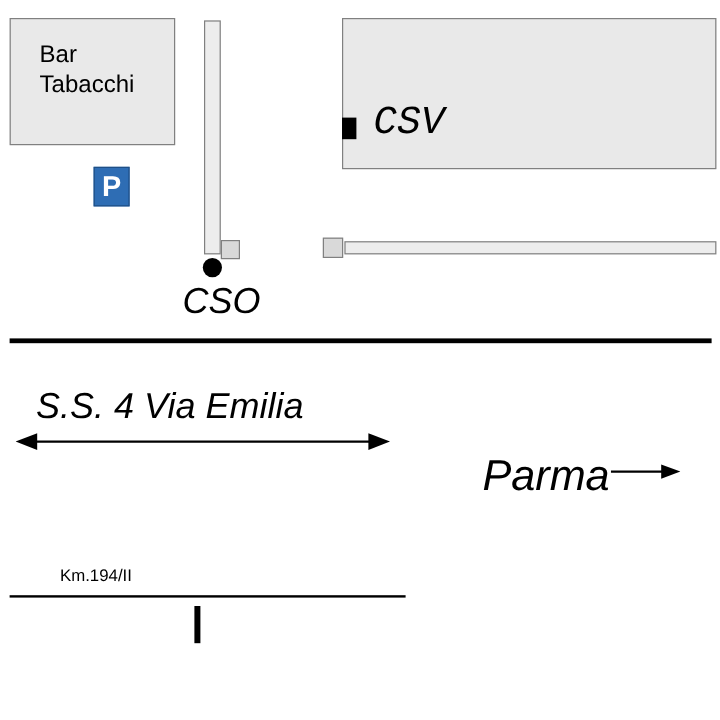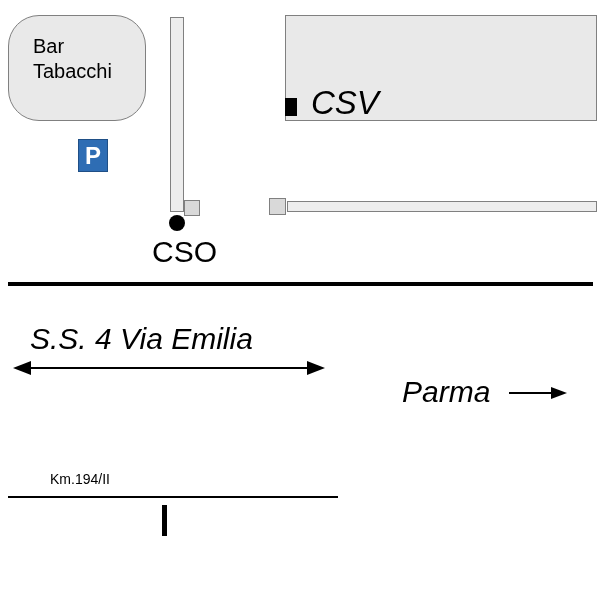--- a/index.html
+++ b/index.html
@@ -16,21 +16,21 @@
     font-family: "Liberation Sans", sans-serif;
     color: #000;
   }
   .building {
     position: absolute;
     background: #e9e9e9;
     border: 1px solid #808080;
     box-sizing: border-box;
   }
   #bldg-bar-tabacchi {
-    left: 8px; top: 15px; width: 138px; height: 106px; border-radius: 31px;
+    left: 8px; top: 15px; width: 138px; height: 106px;
   }
   #bar-tabacchi-label {
     position: absolute;
     left: 24px; top: 18px;
     width: 88px;
     font-size: 20px;
     line-height: 1.25;
   }
   #parking-sign {
     position: absolute;
@@ -78,23 +78,24 @@
     position: absolute;
     left: 169px; top: 215px;
     width: 16px; height: 16px;
     background: #000;
     border-radius: 50%;
   }
   #cso-label {
     position: absolute;
     left: 152px; top: 235px;
     font-size: 30px;
+    font-style: italic;
   }
   #bldg-csv {
-    left: 285px; top: 15px; width: 312px; height: 106px;
+    left: 285px; top: 15px; width: 312px; height: 126px; font-family: Liberation Mono, monospace;
   }
   #csv-marker {
     position: absolute;
     left: -1px; top: 82px;
     width: 12px; height: 18px;
     background: #000;
   }
   #csv-label {
     position: absolute;
     left: 25px; top: 68px;
@@ -113,21 +114,21 @@
     font-size: 30px;
     font-style: italic;
   }
   #via-emilia-arrow {
     position: absolute;
     left: 13px; top: 358px;
   }
   #parma-label {
     position: absolute;
     left: 402px; top: 375px;
-    font-size: 30px;
+    font-size: 36px;
     font-style: italic;
   }
   #parma-arrow {
     position: absolute;
     left: 509px; top: 386px;
   }
   #km-label {
     position: absolute;
     left: 50px; top: 471px;
     font-size: 14px;

